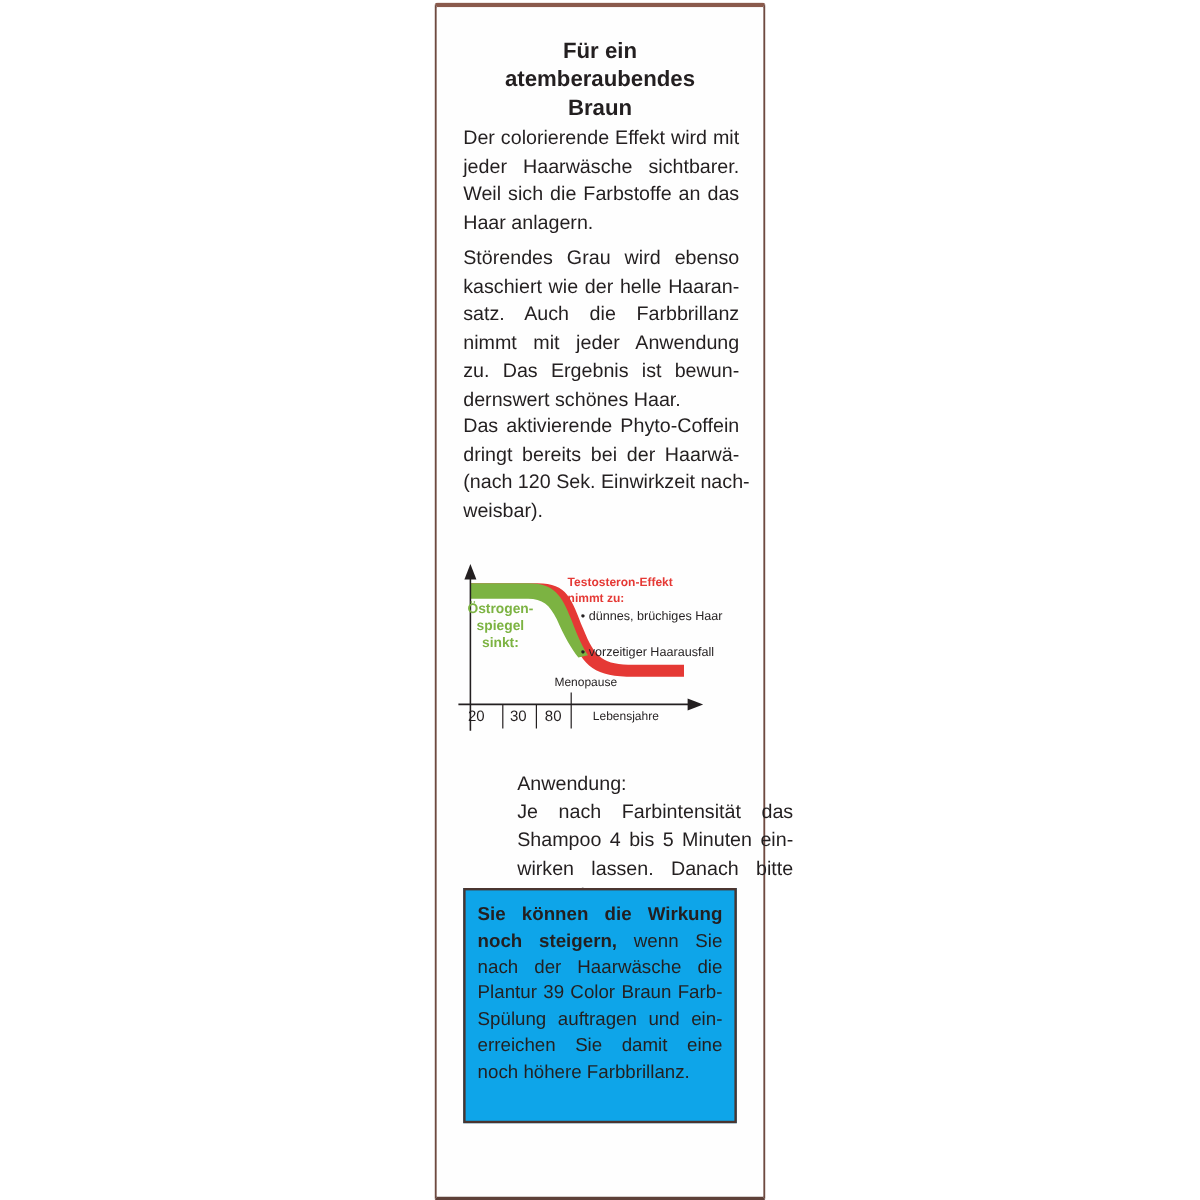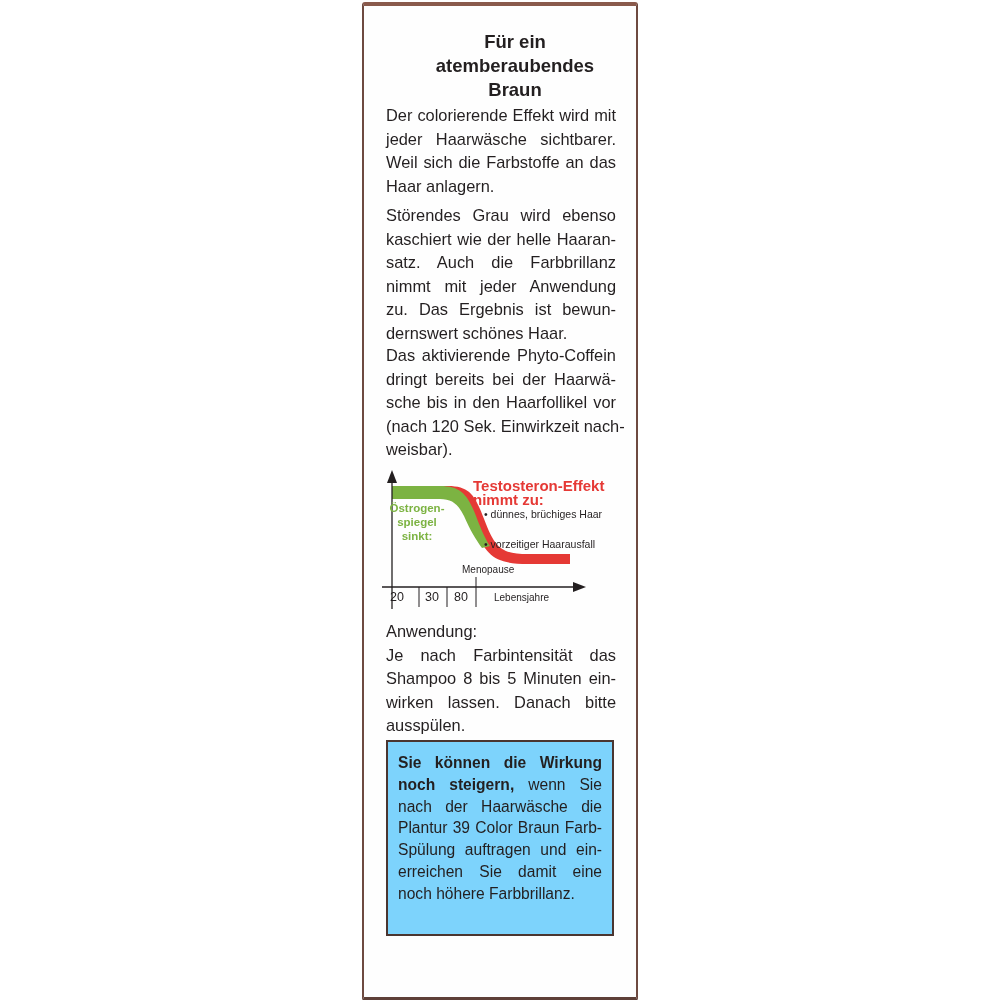--- a/index.html
+++ b/index.html
@@ -37,21 +37,20 @@
     .headline {
       position: absolute;
       left: 0;
       width: 272px;
       top: 24px;
       text-align: center;
       font-weight: bold;
       font-size: 18.5px;
       line-height: 24px;
       color: #231f20;
-      margin-left: 15px;
     }
     .para {
       position: absolute;
       left: 22px;
       width: 230px;
       font-size: 16.4px;
       line-height: 23.6px;
       text-align: justify;
       text-align-last: left;
       color: #231f20;
@@ -89,21 +88,21 @@
       color: #7cb342;
       font-weight: bold;
       font-size: 11.5px;
       line-height: 14px;
     }
     .testo-label {
       left: 95px;
       top: 15px;
       color: #e53935;
       font-weight: bold;
-      font-size: 15px;
+      font-size: 10px;
       line-height: 14px;
     }
     .bullet {
       font-size: 10.5px;
       color: #231f20;
       line-height: 13px;
     }
     .bullet1 { left: 106px; top: 44px; }
     .bullet2 { left: 106px; top: 64px; margin-top: 10px; }
     .menopause {
@@ -126,21 +125,21 @@
       font-size: 10px;
       color: #231f20;
     }
     .tipbox {
       position: absolute;
       left: 22px;
       top: 734px;
       width: 224px;
       height: 192px;
       border: 2px solid #4a3530;
-      background: #7dd3fc;
+      background: #0ea5e9;
     }
     .tipbox .para {
       left: 10px;
       top: 10px;
       width: 204px;
       font-size: 15.6px;
       line-height: 21.8px;
     }
     .bold { font-weight: bold; }
   </style>
@@ -167,21 +166,20 @@
       <span class="line">kaschiert wie der helle Haaran-</span>
       <span class="line">satz. Auch die Farbbrillanz</span>
       <span class="line">nimmt mit jeder Anwendung</span>
       <span class="line">zu. Das Ergebnis ist bewun-</span>
       <span class="line last">dernswert schönes Haar.</span>
     </div>
 
     <div class="para" style="top: 338px;">
       <span class="line">Das aktivierende Phyto-Coffein</span>
       <span class="line">dringt bereits bei der Haarwä-</span>
-      <span class="line">sche bis in den Haarfollikel vor</span>
       <span class="line">(nach 120 Sek. Einwirkzeit nach-</span>
       <span class="line last">weisbar).</span>
     </div>
 
     <div class="chart">
       <svg width="220" height="150" viewBox="0 0 220 150">
 
         <path d="M14 22 L70 22 C95 22 98 35 108 60 C118 85 125 90 150 90 L192 90 L192 100 L150 100 C118 100 108 92 98 66 C88 40 82 34 70 34 L14 34 Z" fill="#e53935"></path>
 
         <path d="M14 22 L62 22 C84 22 90 32 98 52 C104 68 108 76 112 82 L104 84 C98 76 92 66 86 52 C80 40 74 35 62 35 L14 35 Z" fill="#7cb342"></path>
@@ -213,24 +211,24 @@
       <div class="chart-label bullet bullet2">• <span>vorzeitiger Haarausfall</span></div>
 
       <div class="chart-label menopause">Menopause</div>
 
       <div class="chart-label tick tick20">20</div>
       <div class="chart-label tick tick30">30</div>
       <div class="chart-label tick tick40">80</div>
       <div class="chart-label lebensjahre">Lebensjahre</div>
     </div>
 
-    <div class="para" style="top: 614px;">
+    <div class="para" style="top: 636px; margin-left: 45px;">
       <span class="line last">Anwendung:</span>
       <span class="line">Je nach Farbintensität das</span>
-      <span class="line">Shampoo 8 bis 5 Minuten ein-</span>
+      <span class="line">Shampoo 4 bis 5 Minuten ein-</span>
       <span class="line">wirken lassen. Danach bitte</span>
       <span class="line last">ausspülen.</span>
     </div>
 
     <div class="tipbox">
       <div class="para">
         <span class="line bold">Sie können die Wirkung</span>
         <span class="line"><span class="bold">noch steigern,</span><span> wenn Sie</span></span>
         <span class="line">nach der Haarwäsche die</span>
         <span class="line">Plantur 39 Color Braun Farb-</span>

